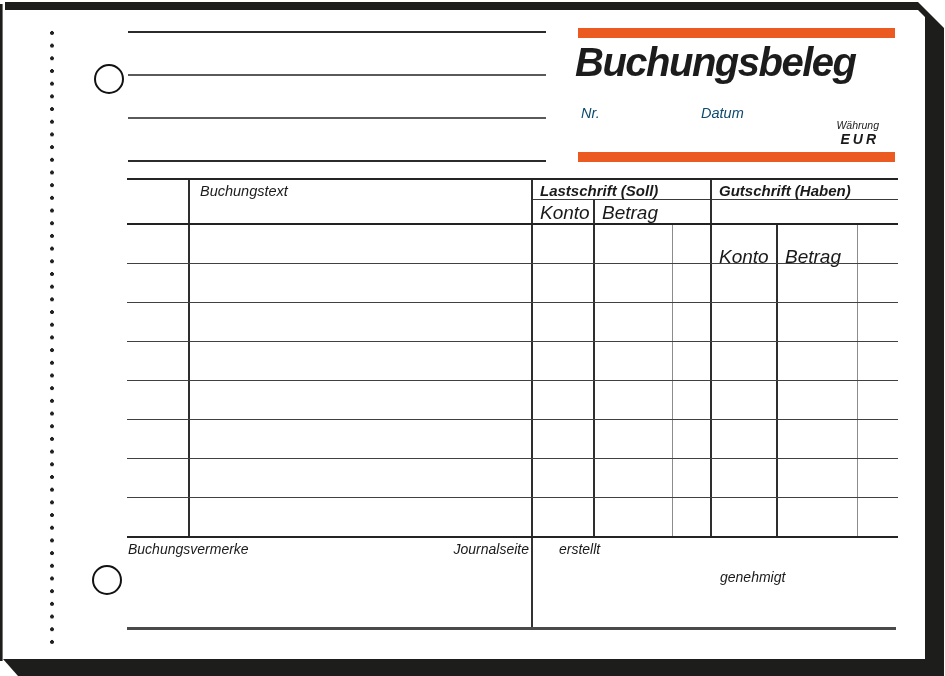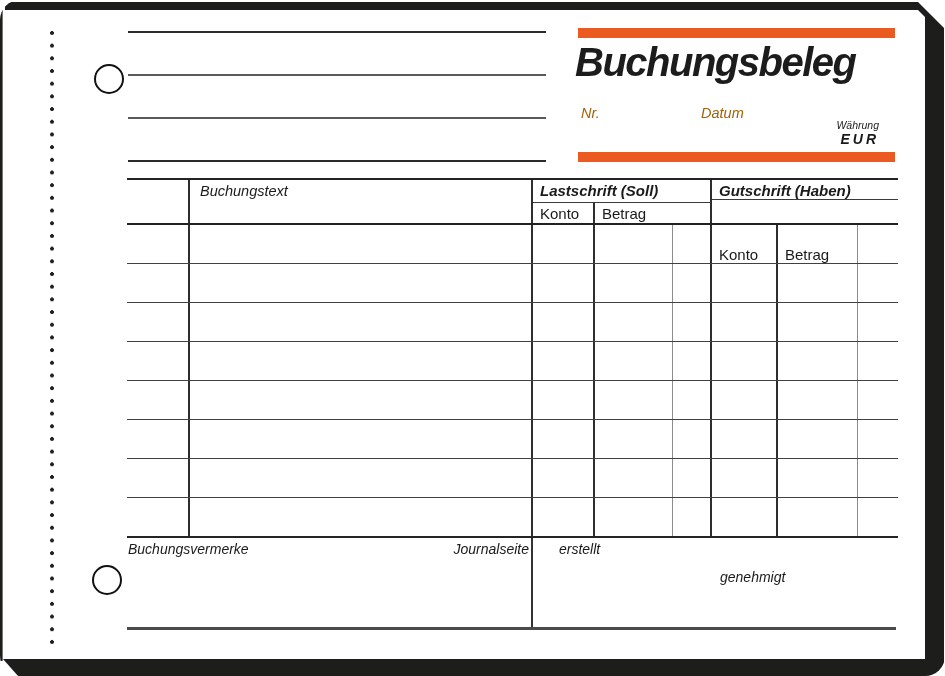--- a/index.html
+++ b/index.html
@@ -1,18 +1,18 @@
 <!DOCTYPE html>
 <html><head>
 <meta charset="utf-8">
 <style>
   html,body{margin:0;padding:0;background:#fff;}
   .page{
     position:relative; width:945px; height:676px; background:#ffffff;
-    overflow:hidden; font-family:"Liberation Sans", sans-serif; color:#1a1a1a;border-radius:20px;
+    overflow:hidden; font-family:"Liberation Sans", sans-serif; color:#1a1a1a;
   }
   .frame{position:absolute; left:0; top:0; width:945px; height:676px; pointer-events:none;}
   
   .perforation{
     position:absolute; left:49px; top:29px; width:6px; height:621px;
     background-image:radial-gradient(circle at 3px 4px, #222 1.7px, rgba(0,0,0,0) 2.2px);
     background-size:6px 12.7px; background-repeat:repeat-y;
   }
   .hole{position:absolute; width:26px; height:26px; border:2.6px solid #121212; border-radius:50%; background:#fff;}
   .hole1{left:94px; top:64px;}
@@ -21,21 +21,21 @@
   .wline{position:absolute; left:128px; width:418px; background:#2b2b2b;}
   .wline.thin{background:#5a5a5a;}
   
   .bar{position:absolute; left:578px; width:317px; height:9.5px;}
   .bar-top{top:28px;}
   .bar-bottom{top:152px;}
   .title{
     position:absolute; left:575px; top:40px; font-size:40px; font-weight:bold;
     font-style:italic; letter-spacing:-1.5px; color:#1c1c1c; white-space:nowrap;
   }
-  .field-label{position:absolute; font-size:14.5px; font-style:italic; color:#a16207;}
+  .field-label{position:absolute; font-size:14.5px; font-style:italic; color:#0c4a6e;}
   .nr-label{left:581px; top:105px;}
   .datum-label{left:701px; top:105px;}
   .currency{position:absolute; right:66px; top:120px; text-align:right; line-height:1.05;}
   .currency .waehrung{font-size:10.5px; font-style:italic; display:block;}
   .currency .eur{font-size:14px; font-weight:bold; font-style:italic; letter-spacing:3px; display:block; margin-top:1px;text-align:right;}
   
   .grid{
     position:absolute; left:127px; top:178px; width:771px; height:360px;
     border-top:2px solid #242424; border-bottom:2px solid #242424; box-sizing:border-box;
     display:flex; flex-direction:column;justify-content:center;
@@ -43,21 +43,21 @@
   .grid *{box-sizing:border-box;}
   .thead{display:flex; height:45px; border-bottom:2.6px solid #222; flex:none;}
   .c0{width:63px; border-right:2px solid #2e2e2e;}
   .c1{width:343px; border-right:2px solid #2e2e2e; padding:3px 0 0 10px;
       font-size:14.5px; font-style:italic;}
   .cgroup{display:flex; flex-direction:column;}
   .cgL{width:179px; border-right:2px solid #2e2e2e;}
   .cgR{width:186px;gap:44px;}
   .gtitle{height:22.5px; border-bottom:1.6px solid #3a3a3a; padding:2px 16px 0 7px;
       font-size:15px; font-weight:bold; font-style:italic; white-space:nowrap;}
-  .gsub{flex:1; display:flex; font-size:15px; }
+  .gsub{flex:1; display:flex; font-size:19px; font-style:italic;}
   .gsub .konto{padding:2px 0 0 7px; border-right:2px solid #2e2e2e;}
   .cgL .konto{width:62px;}
   .cgR .konto{width:66px;}
   .gsub .betrag{flex:1; padding:2px 0 0 7px;}
   .tbody{flex:1; display:flex; flex-direction:column;}
   .row{flex:1; display:flex; border-bottom:1.4px solid #414141;}
   .row:last-child{border-bottom:none;}
   .cell{height:100%;}
   .bd{border-right:2px solid #2e2e2e;}
   .bl{border-right:1.5px solid #8c8c8c;}

